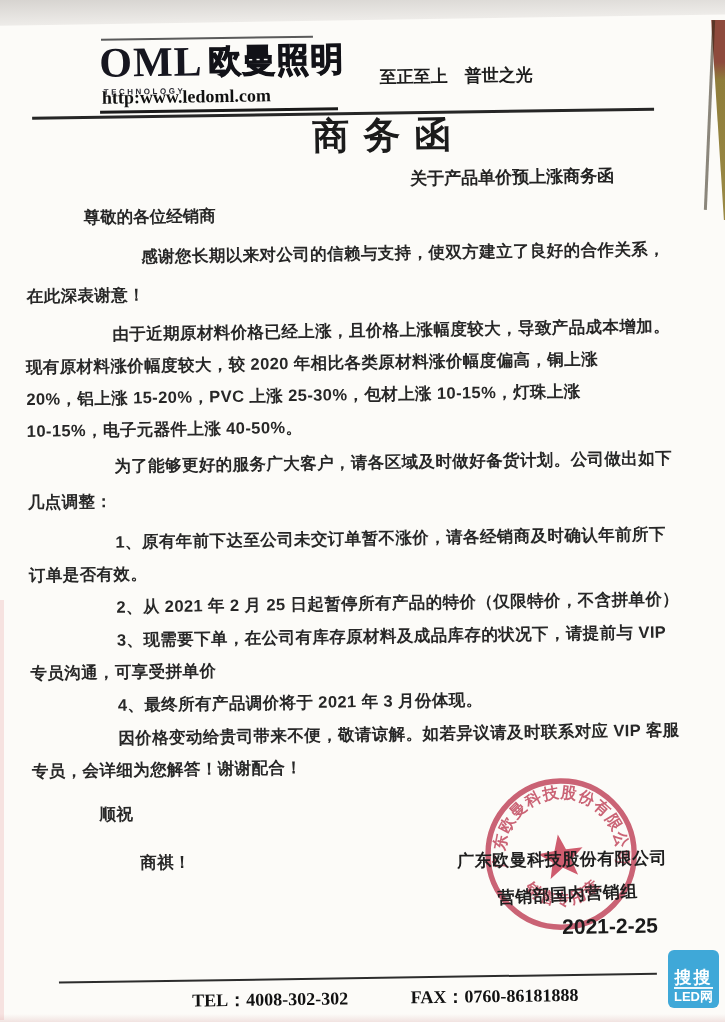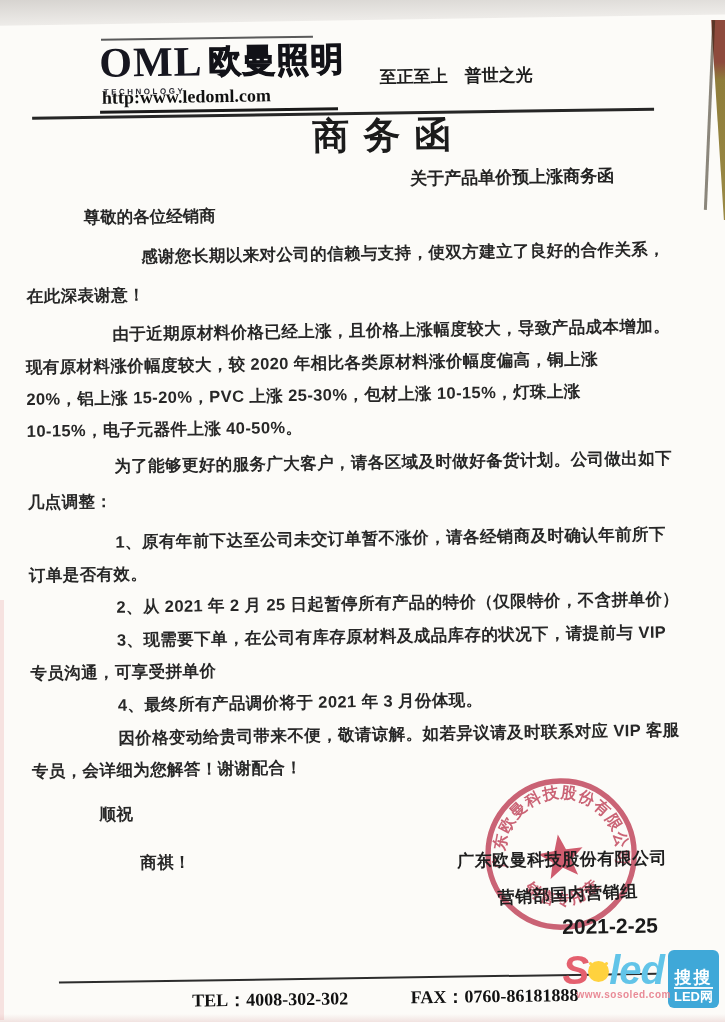--- a/index.html
+++ b/index.html
@@ -132,23 +132,19 @@
 
     <div class="footer-rule"></div>
     <div class="footer-contacts">
       <span class="tel">TEL：4008-302-302</span>
       <span class="fax">FAX：0760-86181888</span>
     </div>
 
   </div>
 
   <div class="wm">
-    <div class="wm-word">
-      <span class="wm-s">S</span><span class="wm-bulb"></span><span class="wm-led">led</span>
-      <span class="wm-url">www.sosoled.com</span>
-    </div>
     <div class="wm-badge">
       <div class="b1">搜搜</div>
       <div class="b2">LED网</div>
     </div>
   </div>
 
 </div>
 
 </body></html>

